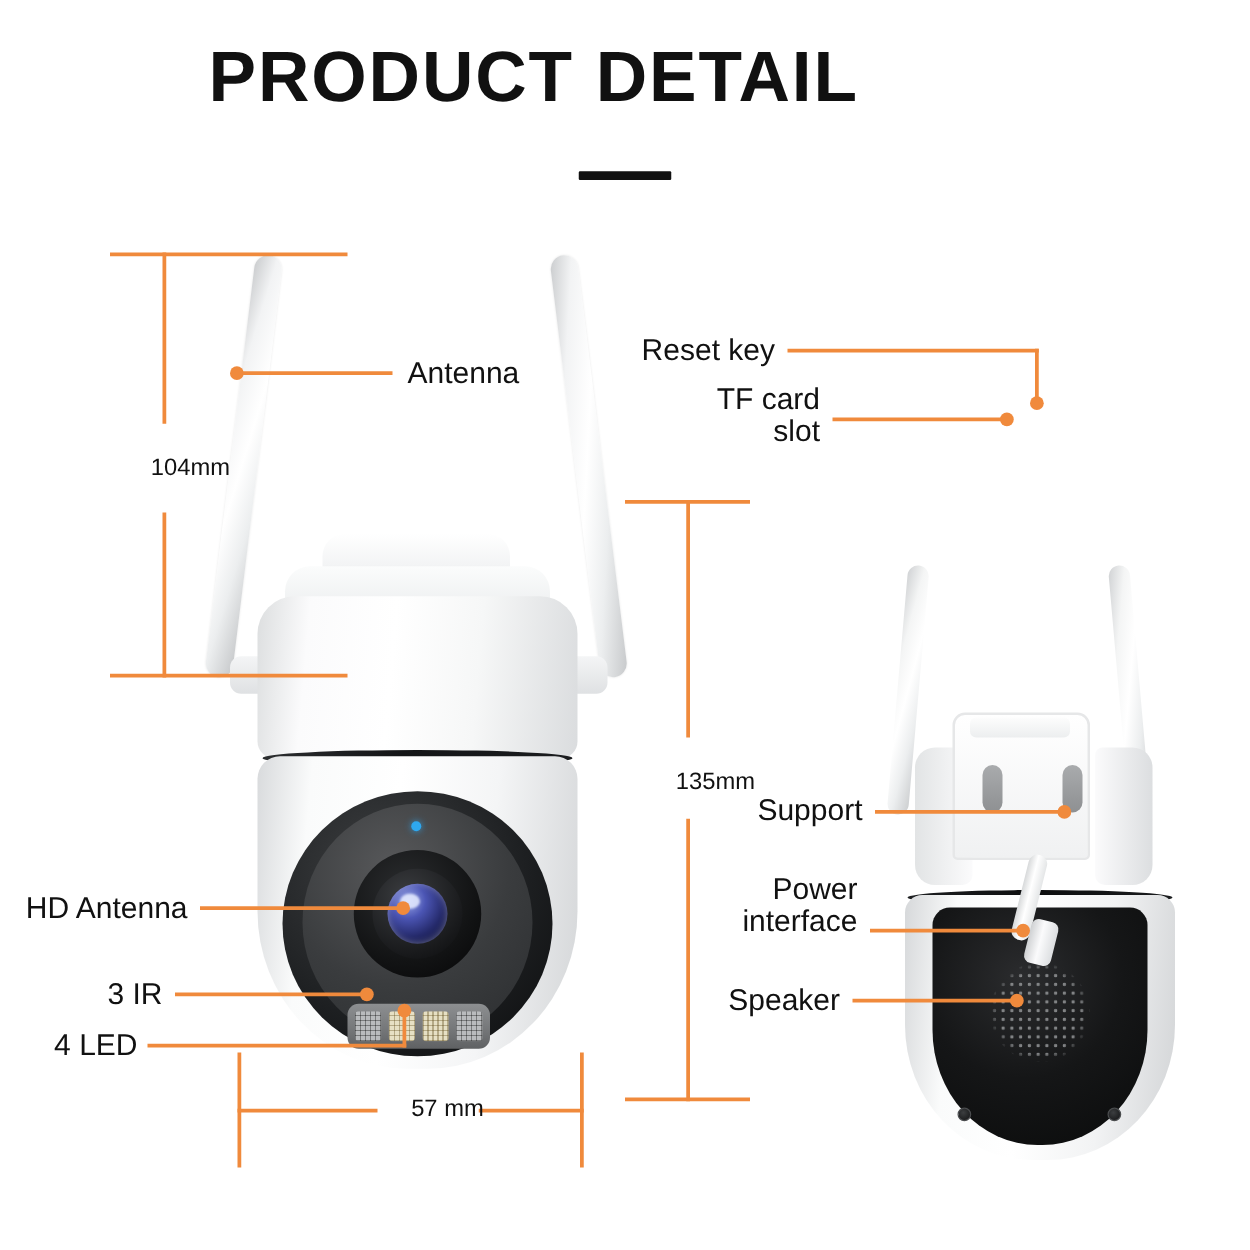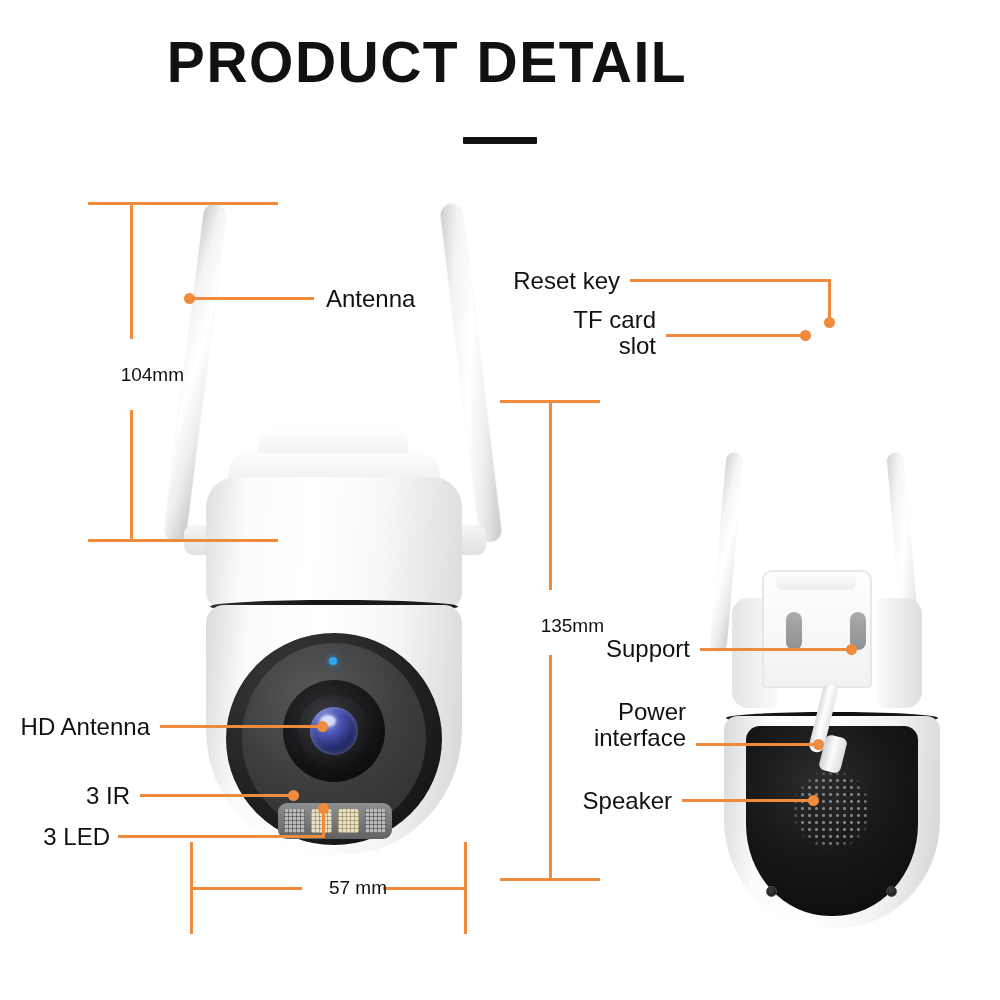--- a/index.html
+++ b/index.html
@@ -449,21 +449,21 @@
   <div class="ln-h" style="left:160px; top:725px; width:163px;"></div>
   <div class="lbl r" style="left:0px; top:714px; width:150px;">HD Antenna</div>
 
   <div class="dot" style="left:288px; top:790px;"></div>
   <div class="ln-h" style="left:140px; top:794px; width:152px;"></div>
   <div class="lbl r" style="left:0px; top:783px; width:130px;">3 IR</div>
 
   <div class="dot" style="left:318px; top:803px;"></div>
   <div class="ln-v" style="left:322px; top:806px; height:32px;"></div>
   <div class="ln-h" style="left:118px; top:835px; width:207px;"></div>
-  <div class="lbl r" style="left:0px; top:824px; width:110px;">3 LED</div>
+  <div class="lbl r" style="left:0px; top:824px; width:110px;">4 LED</div>
 
   <div class="dot" style="left:824px; top:317px;"></div>
   <div class="ln-v" style="left:828px; top:279px; height:42px;"></div>
   <div class="ln-h" style="left:630px; top:279px; width:201px;"></div>
   <div class="lbl r" style="left:460px; top:268px; width:160px;">Reset key</div>
 
   <div class="dot" style="left:800px; top:330px;"></div>
   <div class="ln-h" style="left:666px; top:334px; width:140px;"></div>
   <div class="lbl r" style="left:496px; top:307px; width:160px;">TF card
 slot</div>

